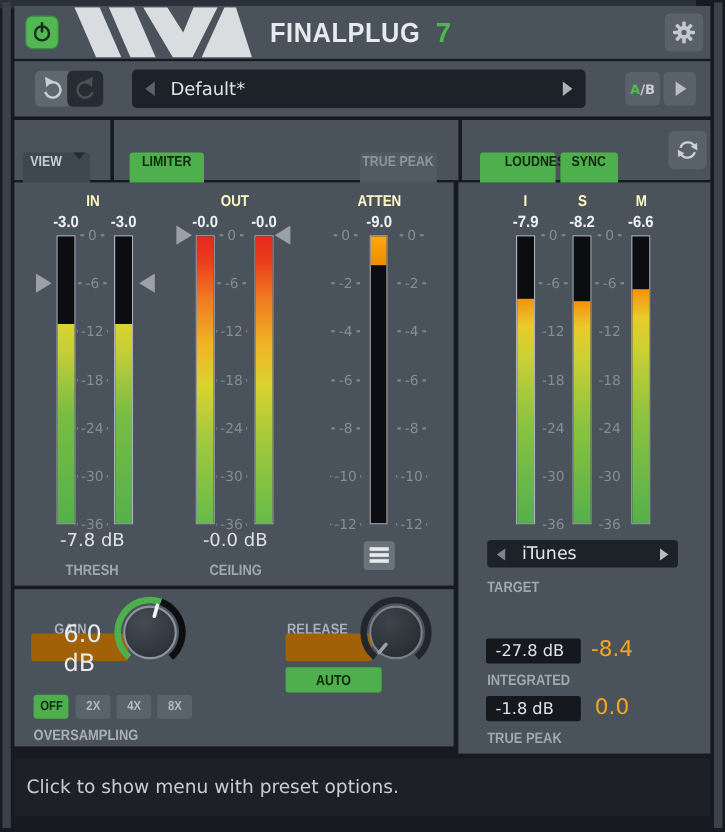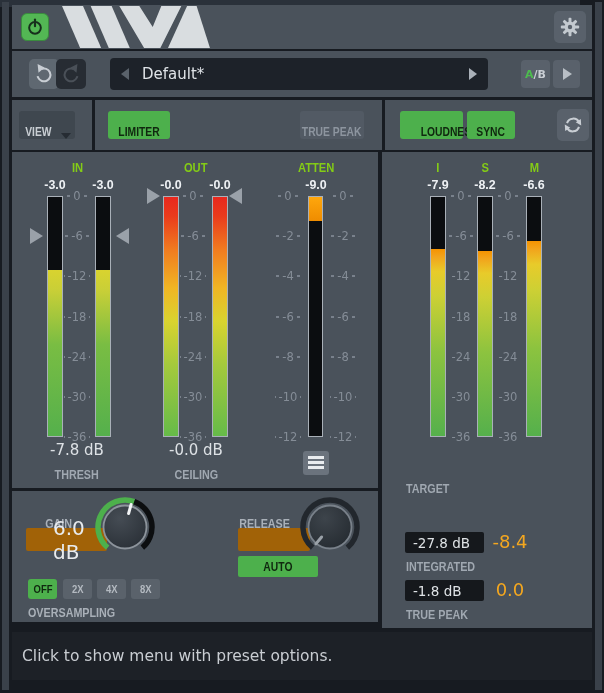--- a/index.html
+++ b/index.html
@@ -37,40 +37,40 @@
   #ab-btn .a{color:#4dbb4e;} #ab-btn .b{color:#c9ced4;}
   #play-btn{position:absolute;left:541px;top:9px;width:27px;height:28px;background:#59616b;border-radius:4px;display:flex;align-items:center;justify-content:center;}
   #play-btn i{width:0;height:0;border-top:6px solid transparent;border-bottom:6px solid transparent;border-left:9px solid #b8bec5;margin-left:2px;}
 
   
   #toolbar{height:50px;margin-bottom:2px;display:flex;background:transparent;}
   .tb-sec{background:#4a525b;position:relative;height:50px;}
   #tb-left{width:80px;margin-right:3px;}
   #tb-mid{width:287px;margin-right:3px;}
   #tb-right{width:207px;}
-  .tbtn{position:absolute;top:11px;height:28px;border-radius:3px;display:flex;align-items:flex-end;justify-content:center;font-size:12px;}
+  .tbtn{position:absolute;top:27px;height:28px;border-radius:3px;display:flex;align-items:flex-start;justify-content:center;font-size:12px;}
   .tbtn .cnd{font-size:12px;}
   .green-btn{background:#4db04c;color:#10280f;}
   .dim-btn{background:#525a64;color:#8d959f;}
   #btn-view{left:7px;width:56px;background:#3f474f;color:#c9ced3;}
   #btn-view .tri{width:0;height:0;border-left:5px solid transparent;border-right:5px solid transparent;border-top:6px solid #262c33;margin-left:8px;}
   #btn-limiter{left:13px;width:62px;}
   #btn-truepeak{left:205px;width:64px;}
   #btn-loudness{left:15px;width:63px;padding-left:36px;}
   #btn-sync{left:82px;width:48px;}
   #refresh-btn{position:absolute;left:172px;top:9px;width:32px;height:32px;background:#59616b;border-radius:5px;display:flex;align-items:center;justify-content:center;}
 
   
   #main{display:flex;margin-bottom:4px;}
   #col-left{width:366px;margin-right:4px;}
   #panel-meters{width:366px;height:336px;margin-bottom:3px;}
   #panel-dyn{width:366px;height:131px;}
   #panel-right{width:210px;height:476px;}
 
-  .m-label{position:absolute;top:8px;height:14px;text-align:center;font-size:13px;color:#84cc16;}
+  .m-label{position:absolute;top:8px;height:14px;text-align:center;font-size:13px;color:#fef9c3;}
   .m-label .cnd{font-size:13px;}
   .m-val{position:absolute;top:25px;height:15px;text-align:center;font-family:"Liberation Sans",sans-serif;font-weight:bold;font-size:13.5px;color:#eef1f4;transform:scaleX(.92);}
   .vbar{position:absolute;top:44px;height:241px;width:16px;background:#0b0d10;border:1px solid #a9b0b8;}
   .fill{position:absolute;left:0;right:0;bottom:0;}
   .fill-top{position:absolute;left:0;right:0;top:0;}
   .grad-in{background:linear-gradient(to top,#55b04c 0%,#79bd43 55%,#c9cf37 88%,#d9d32f 100%);}
   .grad-out{background:linear-gradient(to top,#66bb49 0%,#a5c93c 30%,#d9d32f 48%,#f0b524 62%,#f07b20 78%,#ea3b1c 92%,#e8281e 100%);}
   .grad-ism{background:linear-gradient(to top,#55b04c 0%,#8cc33f 45%,#cdd034 75%,#e8cb2a 88%,#f2a31b 96%,#f59300 100%);}
   .grad-atten{background:linear-gradient(to bottom,#ffa70c,#ef8c00);}
   .scale{position:absolute;top:44px;height:241px;}
@@ -137,20 +137,24 @@
         </svg>
       </div>
       <svg id="logo" width="150" height="42" viewBox="0 0 155 44">
         <g fill="#d9dde0">
           <polygon points="0,0 22,0 41,44 19,44"></polygon>
           <polygon points="30,0 52,0 71,44 49,44"></polygon>
           <polygon points="60,0 81,0 95,22 104,0 125,0 103,44 86,44"></polygon>
           <polygon points="131,0 141,0 155,44 111,44"></polygon>
         </g>
       </svg>
+      <div id="title-wrap">
+        <span id="title">FINALPLUG</span>
+        <span id="version">7</span>
+      </div>
       <div id="gear-btn">
         <svg width="22" height="22" viewBox="0 0 24 24">
           <g fill="#c3c9cf">
             <rect x="10.4" y="2" width="3.2" height="5" rx="1"></rect>
             <rect x="10.4" y="17" width="3.2" height="5" rx="1"></rect>
             <rect x="10.4" y="2" width="3.2" height="5" rx="1" transform="rotate(45 12 12)"></rect>
             <rect x="10.4" y="17" width="3.2" height="5" rx="1" transform="rotate(45 12 12)"></rect>
             <rect x="10.4" y="2" width="3.2" height="5" rx="1" transform="rotate(90 12 12)"></rect>
             <rect x="10.4" y="17" width="3.2" height="5" rx="1" transform="rotate(90 12 12)"></rect>
             <rect x="10.4" y="2" width="3.2" height="5" rx="1" transform="rotate(135 12 12)"></rect>
@@ -552,20 +556,25 @@
             <div class="tick" style="top: 100%;">
               <i></i>
               <span>-36</span>
               <i></i>
             </div>
           </div>
         <div class="vbar" style="left:144px;">
             <div class="fill grad-ism" style="height: 81.6667%;"></div>
           </div>
 
+        <div id="target-dd">
+          <i class="arr-left"></i>
+          <span id="target-name">iTunes</span>
+          <i class="arr-right"></i>
+        </div>
         <div class="r-caption" style="top:326px;"><span class="cnd">TARGET</span></div>
         <div class="dfield" style="top:380px;">-27.8 dB</div>
         <div class="live-num" style="top:379px;">-8.4</div>
         <div class="r-caption" style="top:404px;"><span class="cnd">INTEGRATED</span></div>
         <div class="dfield" style="top:428px;">-1.8 dB</div>
         <div class="live-num" style="top:427px;">0.0</div>
         <div class="r-caption" style="top:452px;"><span class="cnd">TRUE PEAK</span></div>
       </div>
     </div>
 

